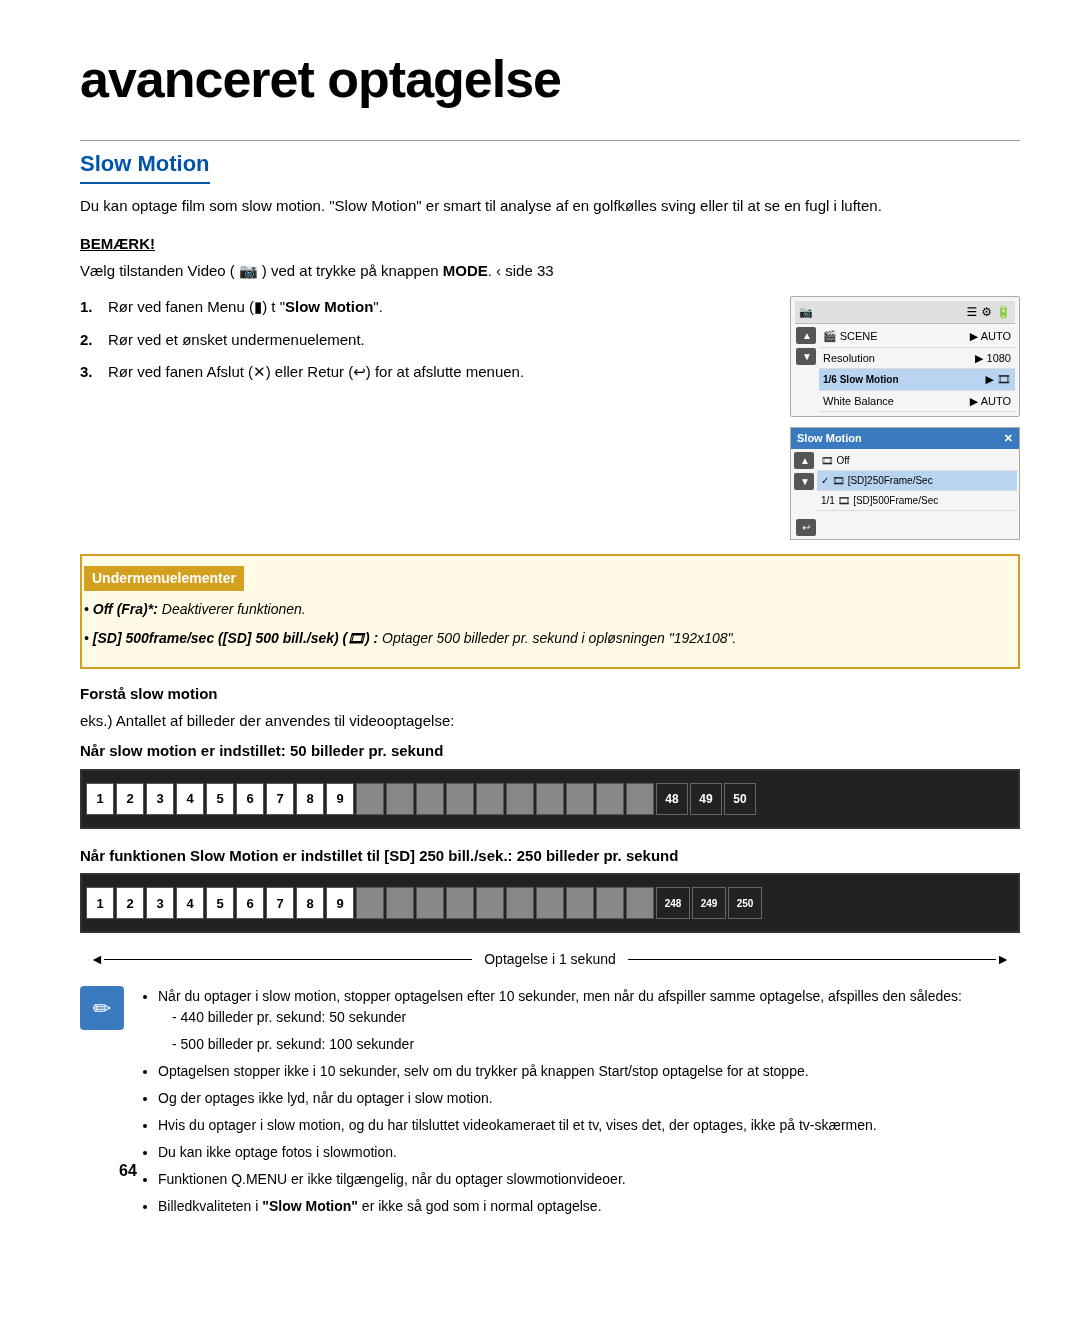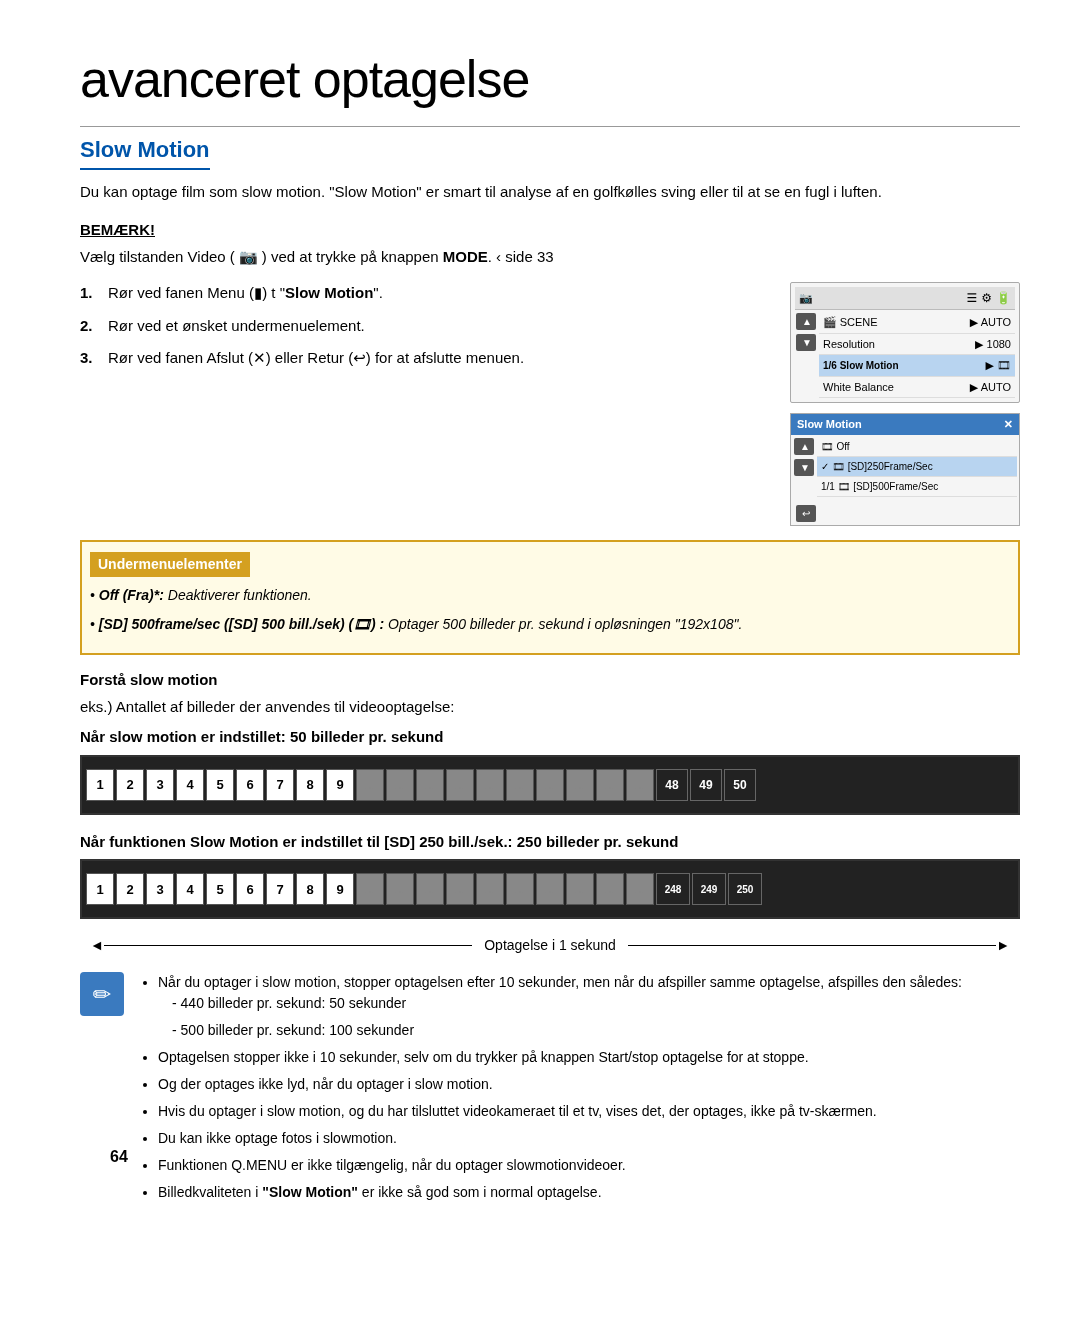--- a/index.html
+++ b/index.html
@@ -8,25 +8,25 @@
       background: #fff;
       color: #000;
       width: 1080px;
       min-height: 1328px;
       padding: 40px 60px 40px 80px;
       font-size: 15px;
       line-height: 1.5;
     }
     .page-title {
       font-size: 52px;
-      font-weight: 400;
+      font-weight: 700;
       letter-spacing: -1px;
       color: #000;
       border-bottom: 1px solid #999;
-      padding-bottom: 8px;
+      padding-bottom: 22px;
       margin-bottom: 6px;
     }
     .section-title {
       font-size: 22px;
       font-weight: bold;
       color: #0055aa;
       border-bottom: 2px solid #0055aa;
       padding-bottom: 2px;
       margin-bottom: 10px;
       display: inline-block;
@@ -129,21 +129,21 @@
       justify-content: space-between;
       align-items: center;
     }
     .ui-panel2 {
       border: 1px solid #aaa;
       background: #f5f5f5;
     }
     .submenu-box {
       border: 2px solid #d4a020;
       background: #fffbe6;
-      padding: 10px 8px;
+      padding: 10px 2px;
       margin-bottom: 14px;
       font-size: 14px;
     }
     .submenu-title {
       background: #d4a020;
       color: white;
       font-weight: bold;
       font-size: 14px;
       padding: 2px 8px;
       margin-bottom: 8px;
@@ -254,21 +254,21 @@
       list-style: none;
       padding-left: 14px;
     }
     .note-content .sub-list li::before {
       content: '- ';
     }
     .page-number {
       font-weight: bold;
       font-size: 16px;
       position: absolute;
-      left: 30px;
+      left: 39px;
       bottom: 40px;
     }
     .bold { font-weight: bold; }
     .page-wrapper { position: relative; }
   </style>
 </head>
 <body>
 
 <div class="page-wrapper">
 

